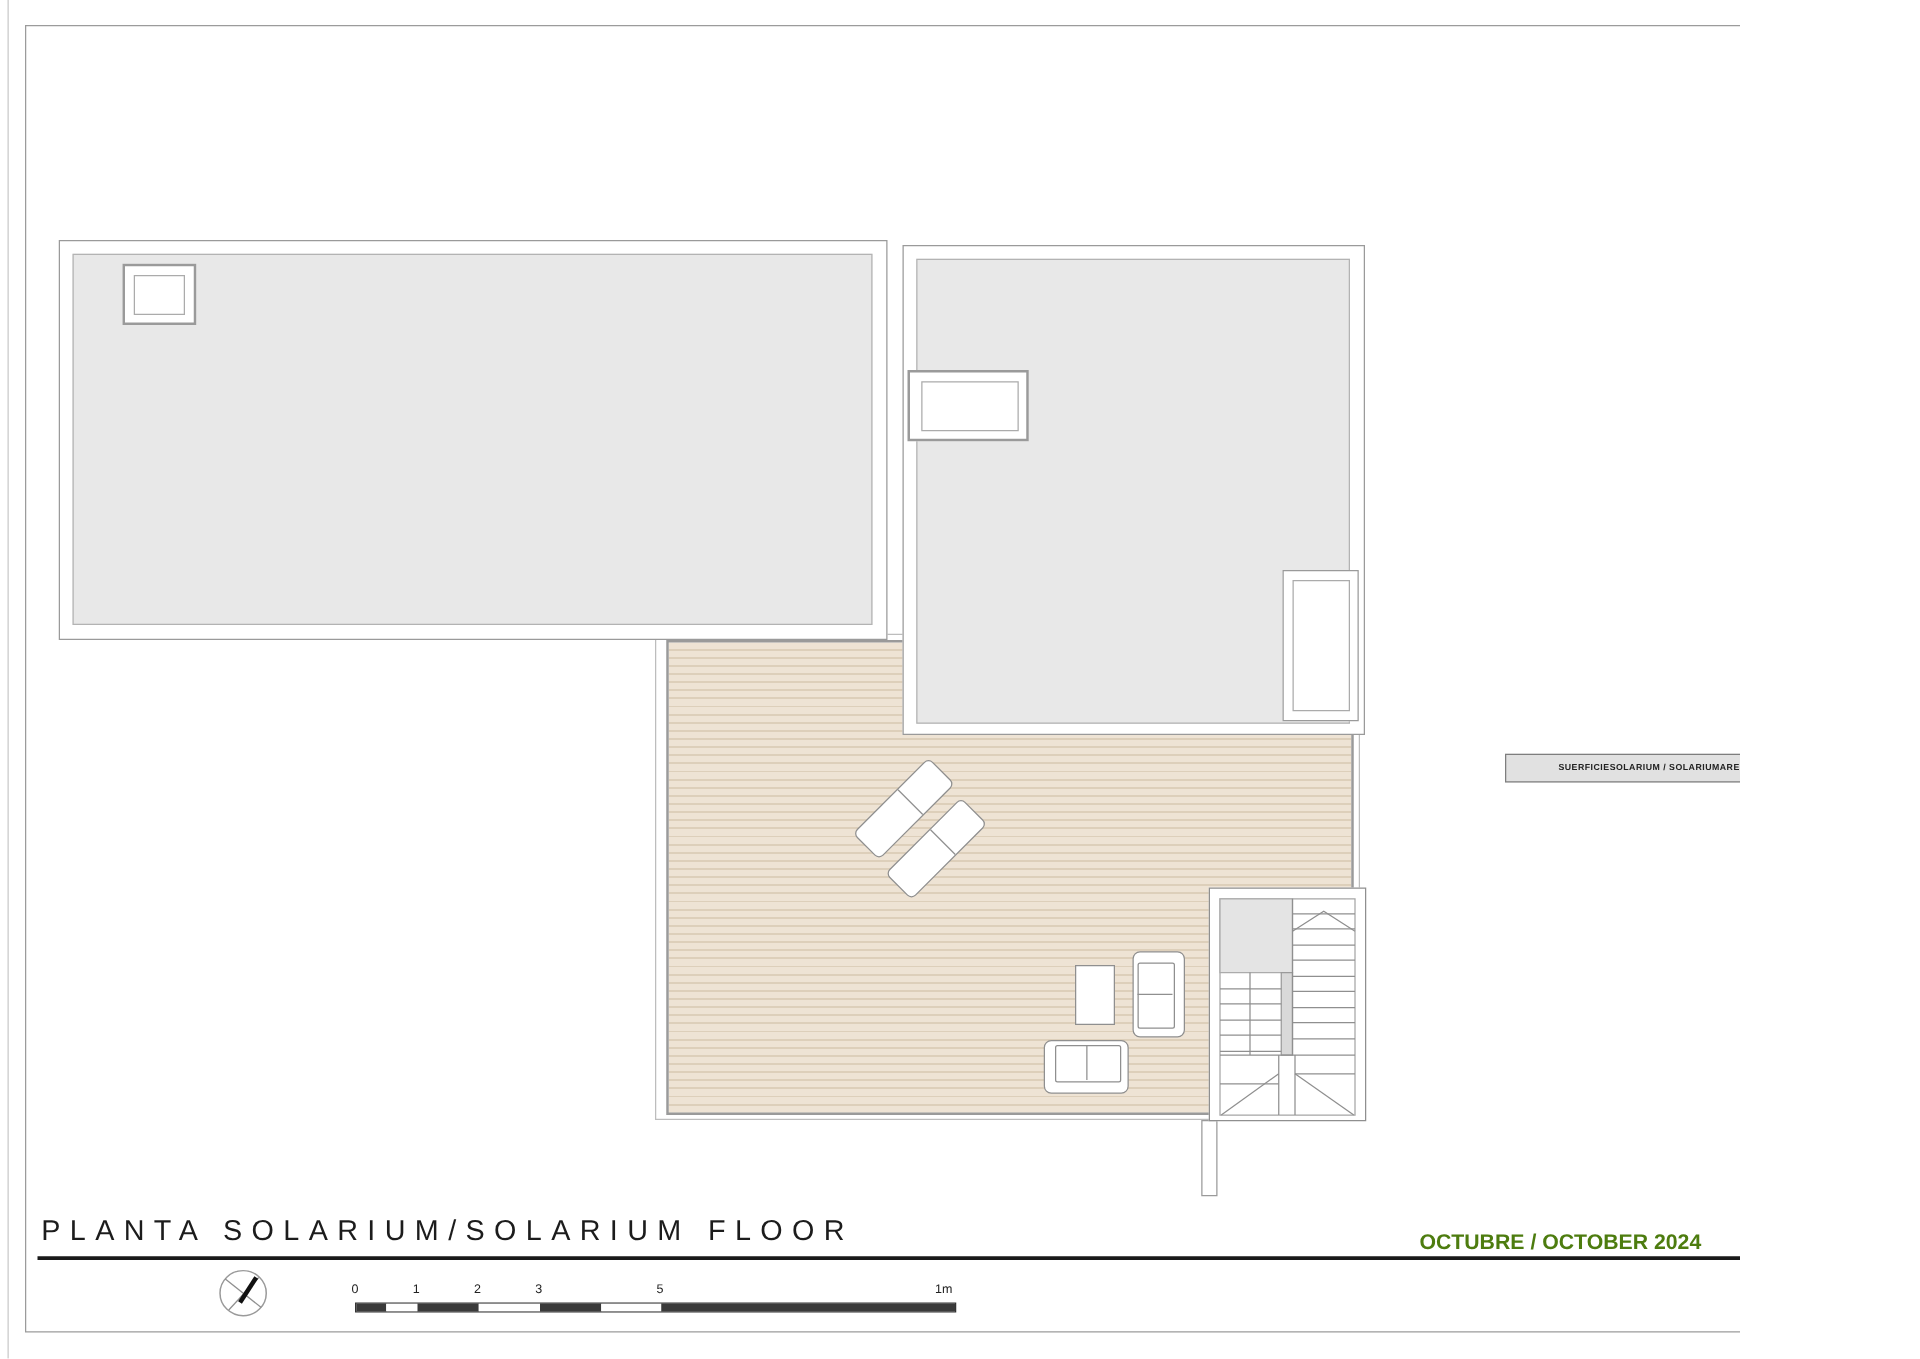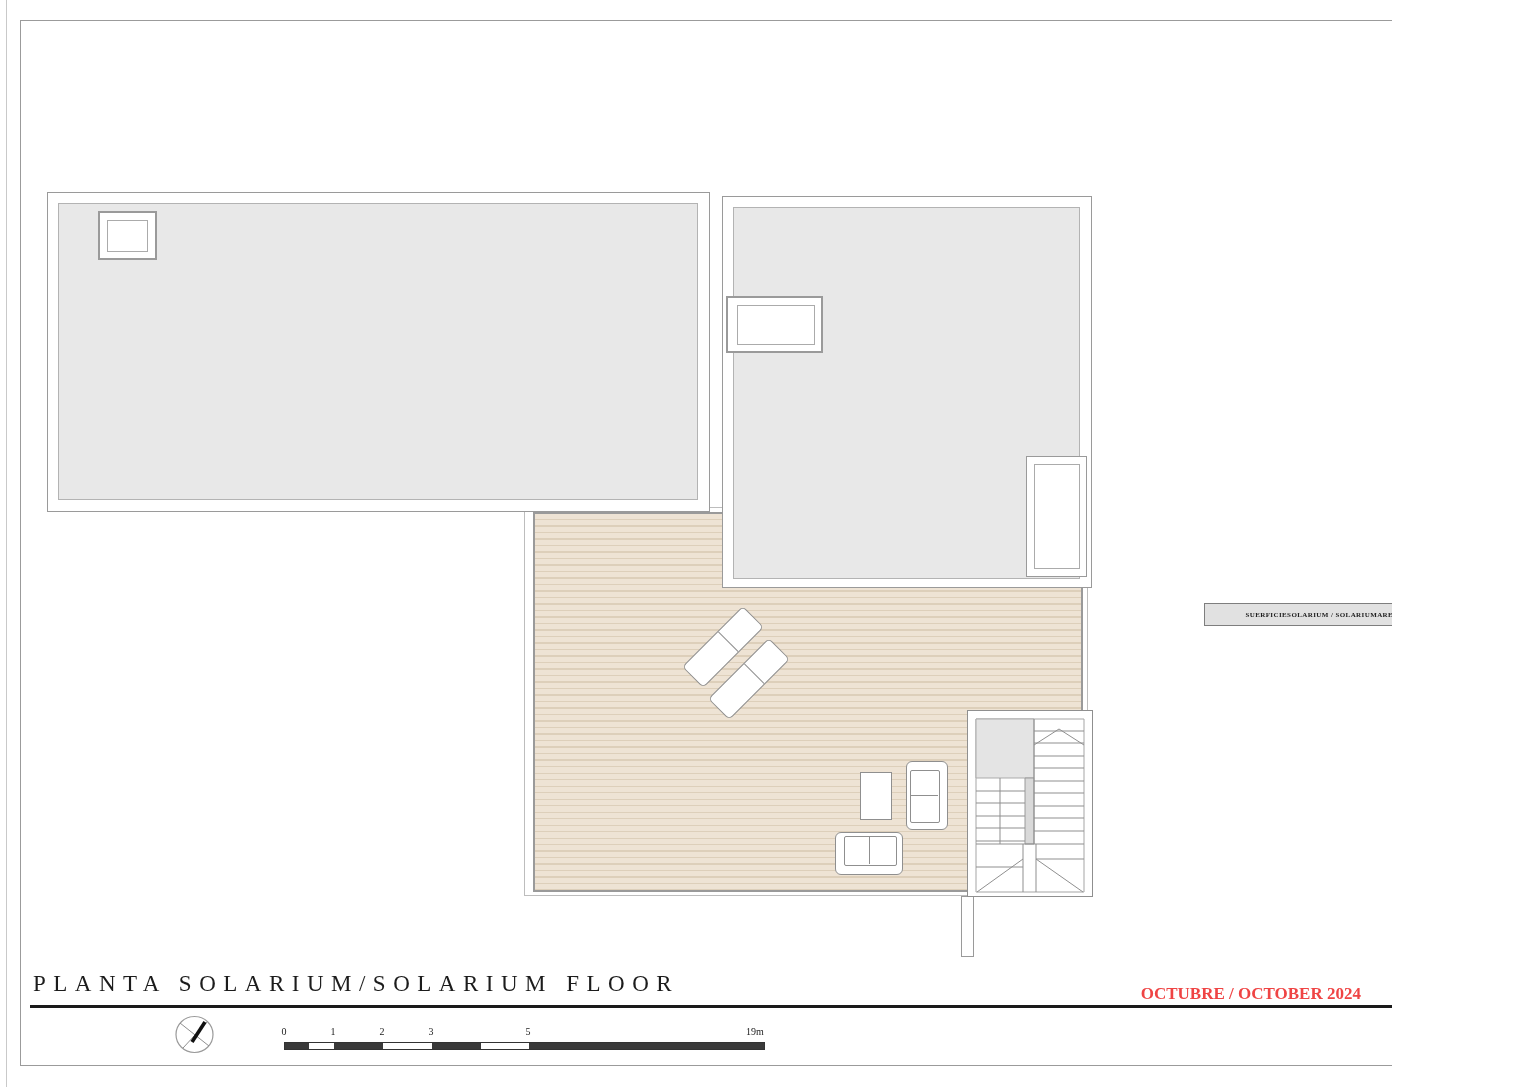--- a/index.html
+++ b/index.html
@@ -1,18 +1,18 @@
 <!DOCTYPE html>
 <html><head>
 <meta charset="utf-8">
 <style>
   html,body{margin:0;padding:0;background:#fff;}
   #sheet{
     position:relative;width:1392px;height:1087px;background:#ffffff;overflow:hidden;
-    font-family:Liberation Serif, serif;color:#1f1f1f;
+    font-family:Liberation Sans, sans-serif;color:#1f1f1f;
   }
   .abs{position:absolute;box-sizing:border-box;}
   
   .frame{left:20px;top:20px;width:1496px;height:1046px;border:1px solid #9b9b9b;}
   .edge-line{left:6px;top:0;width:1px;height:1087px;background:#c9c9c9;}
 
   
   .deck-outer{left:524px;top:507px;width:564px;height:389px;border:1px solid #bdbdbd;background:#fff;}
   .deck{
     left:533px;top:512px;width:550px;height:380px;border:2px solid #9a9a9a;
@@ -58,21 +58,21 @@
   
   .area-table{left:1204px;top:603px;width:286px;height:23px;background:#e1e1e1;border:1px solid #7e7e7e;display:flex;}
   .area-table .cell-label{flex:0 0 234px;display:flex;align-items:center;justify-content:center;
     font-size:7px;font-weight:bold;letter-spacing:.4px;color:#222;border-right:1.5px solid #7e7e7e;}
   .area-table .cell-value{flex:1;display:flex;align-items:center;justify-content:center;
     font-size:7px;font-weight:bold;color:#222;}
 
   
   .plan-title{left:33px;top:971px;font-size:23px;letter-spacing:7.5px;color:#1c1c1c;white-space:nowrap;}
   .title-rule{left:30px;top:1005px;width:1482px;height:3px;background:#1a1a1a;}
-  .plan-date{right:31px;top:984px;font-size:17px;font-weight:bold;color:#ef4444;white-space:nowrap;}
+  .plan-date{right:31px;top:984px;font-size:17px;font-weight:bold;color:#4d7c0f;white-space:nowrap;}
   .disclaimer{right:31px;top:1021px;width:680px;text-align:right;font-size:8.6px;line-height:10.5px;color:#3d3d3d;}
 
   
   .scale-labels{left:0;top:1026px;height:12px;font-size:10px;color:#222;}
   .scale-labels span{position:absolute;transform:translateX(-50%);}
   .scalebar{left:284px;top:1042px;width:481px;height:8px;border:1px solid #333;display:flex;background:#fff;}
   .scalebar .seg{height:100%;}
   .seg-d{background:#3a3a3a;}
   .seg-w{background:#ffffff;}
 
@@ -178,21 +178,21 @@
     <line x1="8" y1="33" x2="32" y2="7" stroke="#8f8f8f" stroke-width="1"></line>
     <line x1="17" y1="27" x2="30" y2="7" stroke="#111" stroke-width="3.6"></line>
   </svg>
 
   <div class="abs scale-labels" style="width:1536px;">
     <span style="left:284px">0</span>
     <span style="left:333px">1</span>
     <span style="left:382px">2</span>
     <span style="left:431px">3</span>
     <span style="left:528px">5</span>
-    <span style="left:755px">19m</span>
+    <span style="left:755px">1m</span>
   </div>
 
   <div class="abs scalebar">
     <div class="seg seg-d" style="width:24px"></div>
     <div class="seg seg-w" style="width:25px"></div>
     <div class="seg seg-d" style="width:49px"></div>
     <div class="seg seg-w" style="width:49px"></div>
     <div class="seg seg-d" style="width:49px"></div>
     <div class="seg seg-w" style="width:48px"></div>
     <div class="seg seg-d" style="flex:1"></div>

